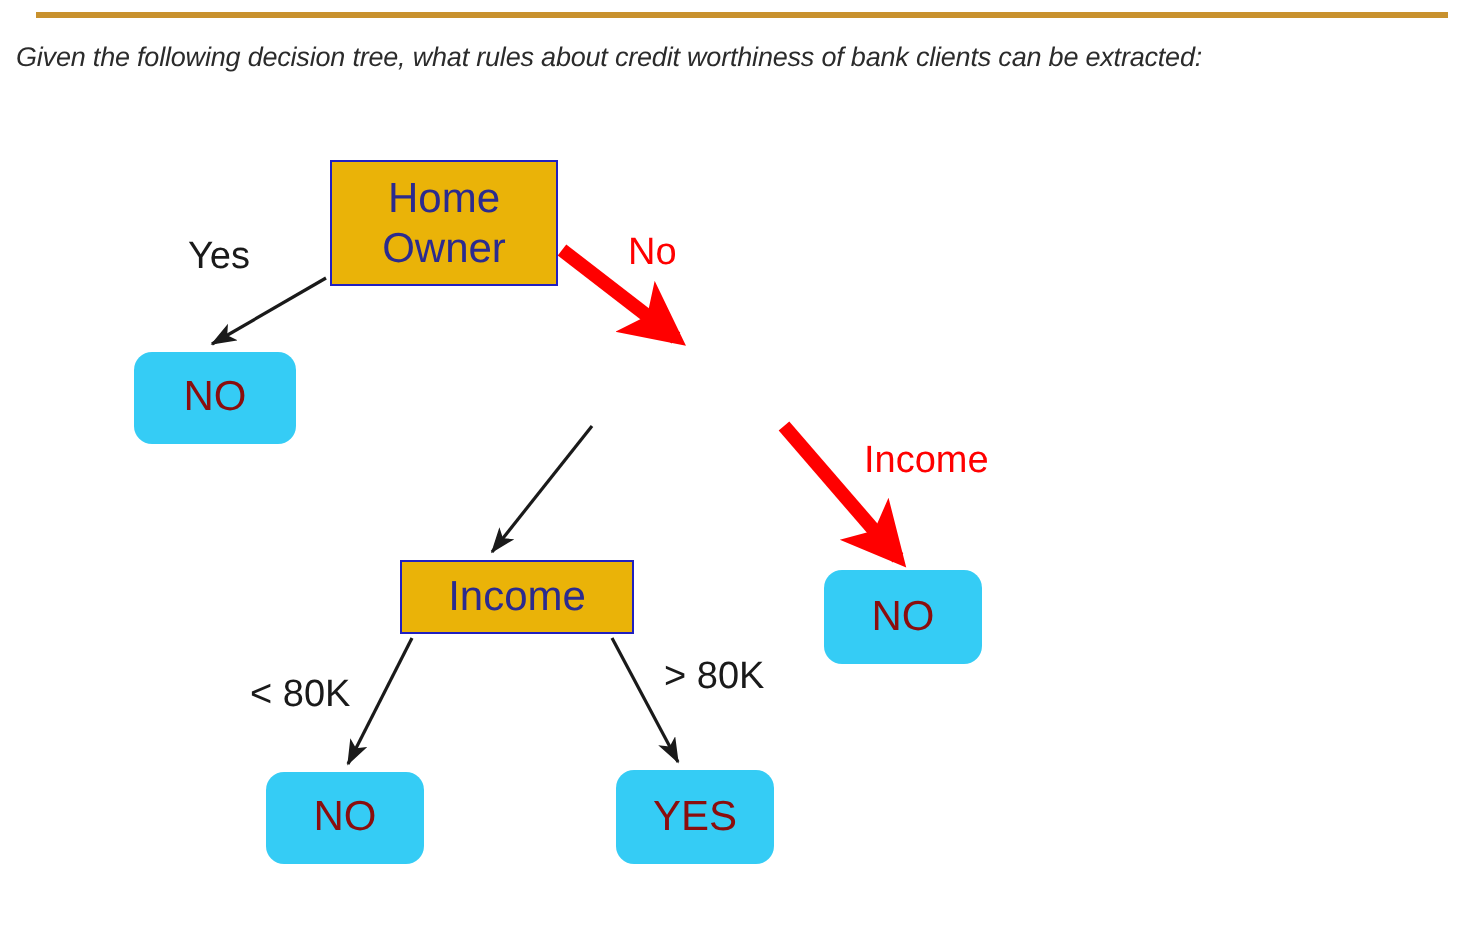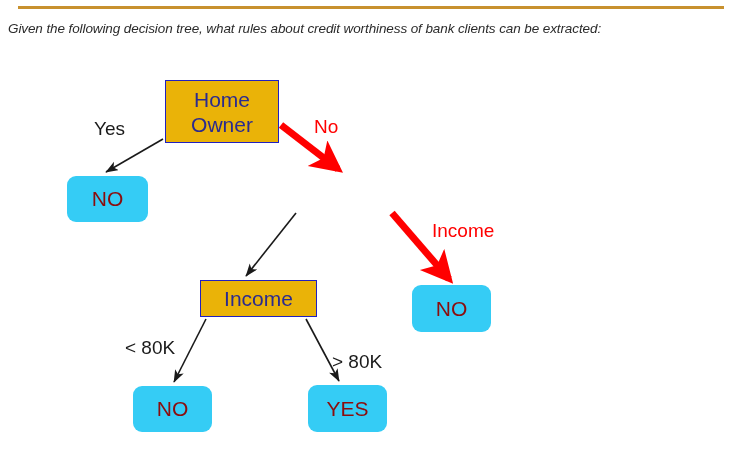--- a/index.html
+++ b/index.html
@@ -89,21 +89,21 @@
   #leaf-married-no { left: 412px; top: 230px; width: 79px;  height: 47px; }
   #leaf-low-no     { left: 133px; top: 331px; width: 79px;  height: 46px; }
   #leaf-high-yes   { left: 308px; top: 330px; width: 79px;  height: 47px; }
 
   
   #label-yes      { left: 94px;  top: 63px; }
   #label-no       { left: 314px; top: 61px; }
   #label-single   { left: 182px; top: 171px; }
   #label-married  { left: 432px; top: 165px; }
   #label-lt80k    { left: 125px; top: 282px; }
-  #label-gt80k    { left: 332px; top: 273px; margin-top: 23px; }
+  #label-gt80k    { left: 332px; top: 273px; }
 </style>
 </head>
 <body>
 
 <div id="top-rule"></div>
 
 <div id="question-text">Given the following decision tree, what rules about credit worthiness of bank clients can be extracted:</div>
 
 <div id="tree-figure">
 

